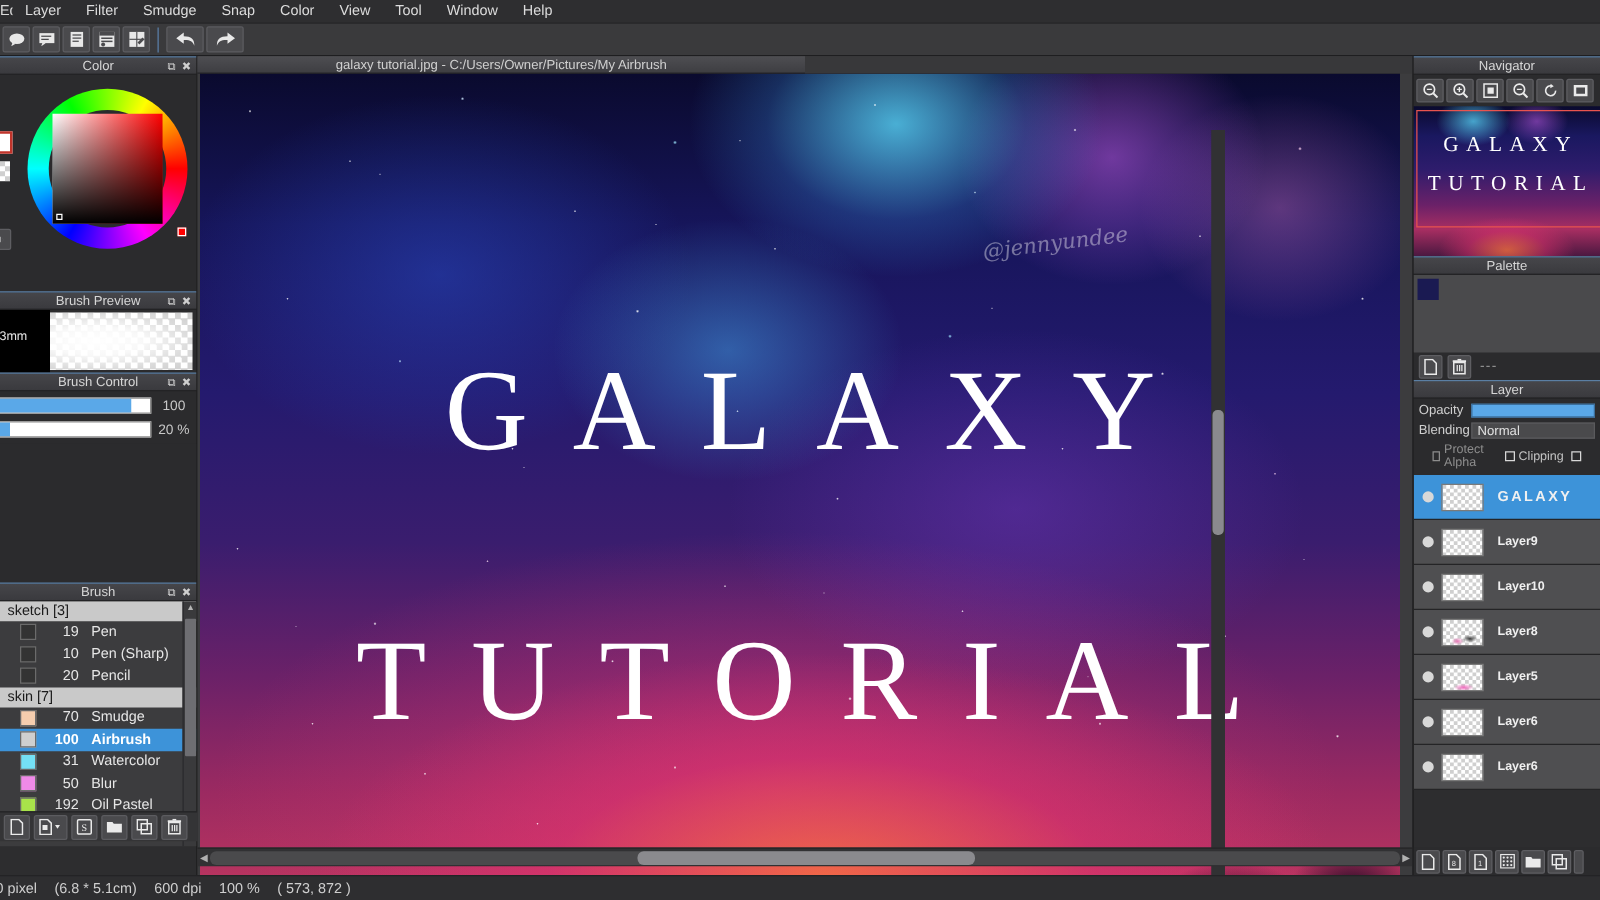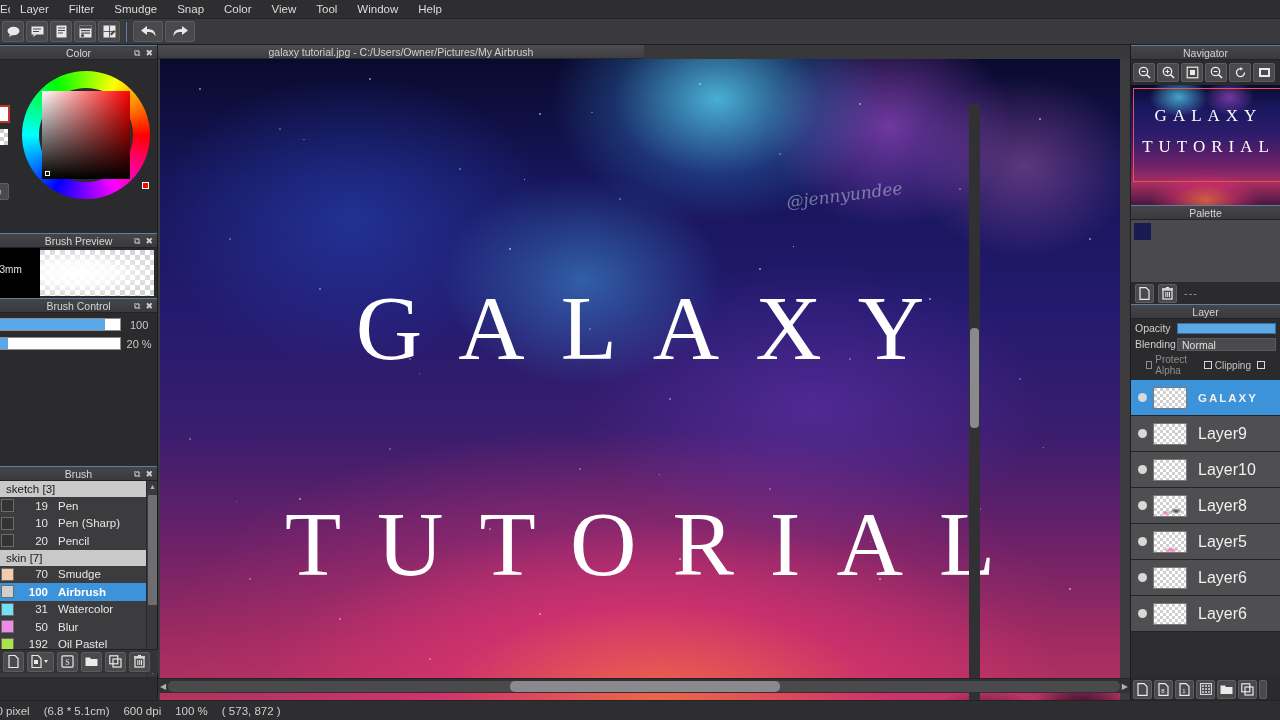--- a/index.html
+++ b/index.html
@@ -89,21 +89,21 @@
   .bctrl { background:#2b2b2d; padding:4px 0 6px 0; }
   .slider-row { display:flex; align-items:center; height:15px; margin-bottom:4px; }
   .slider-track { height:13px; background:#fff; border:1px solid #8d8d8d; position:relative; margin-left:-8px; }
   .slider-fill { position:absolute; left:0; top:0; bottom:0; background:#5aa8e8; }
   .slider-val { width:36px; text-align:center; font-size:11px; color:#c8c8c8; }
   .bctrl-body { height:105px; background:#2b2b2d; }
 
   
   .brushlist { background:#3c3c3e; height:196px; overflow:hidden; position:relative; }
   .bgroup { background:#c9c9c9; color:#1b1b1b; font-size:11.5px; padding:2px 6px; }
-  .brow { display:flex; align-items:center; height:17.5px; padding-left:1px; font-size:11.5px; color:#e6e6e6; }
+  .brow { display:flex; align-items:center; height:17.5px; padding-left:16px; font-size:11.5px; color:#e6e6e6; }
   .brow.sel { background:#3d93d9; color:#fff; font-weight:bold; }
   .bsw { width:13px; height:13px; border:1px solid #6b6b6b; margin-right:6px; flex:0 0 auto; }
   .bnum { width:28px; text-align:right; margin-right:10px; }
   .bscroll { position:absolute; right:0; top:0; width:11px; height:100%; background:#3a3a3c; border-left:1px solid #2a2a2c;}
   .bscroll .thumb{position:absolute;left:1px;top:14px;width:9px;height:110px;background:#6e6e72;border-radius:1px;}
   .bscroll .ar{position:absolute;left:2px;font-size:7px;color:#b4b4b4;}
 
   
   .lbar { position:absolute; bottom:27px; left:0; width:158px; height:24px; background:#343436;
      display:flex; align-items:center; gap:3px; padding-left:3px; border-top:1px solid #222224;}
@@ -171,21 +171,21 @@
   .chk-lab.dim { color:#8e8e8e; }
   .chkwrap{display:flex;align-items:center;}
 
   .layerlist { background:#2d2d2f; height:252px; overflow:hidden; }
   .lrow { display:flex; align-items:center; height:36px; border-bottom:1px solid #242426; background:#4f4f51; }
   .lrow.sel { background:#3d93d9; }
   .leye { width:22px; display:flex; justify-content:center; align-items:center; }
   .leye i { width:9px; height:9px; border-radius:50%; background:#d8d8d8; display:block;}
   .lthumb { width:34px; height:22px; border:1px solid #7a7a7a; flex:0 0 auto;
      background:repeating-conic-gradient(#fff 0% 25%, #cfcfcf 0% 50%) 0 0/6px 6px; position:relative; overflow:hidden;}
-  .lname { margin-left:11px; font-size:16px; color:#f0f0f0; }
+  .lname { margin-left:11px; font-size:10px; color:#f0f0f0;font-weight:bold; }
   .lrow.sel .lname { font-weight:bold; letter-spacing:2px; font-size:11.5px; }
 
   .lyrbar { position:absolute; bottom:0; left:0; width:150px; height:22px; background:#2b2b2d;
      display:flex; align-items:center; gap:2px; padding-left:2px; }
   .lyrbtn { width:19px; height:19px; background:#4a4a4d; border:1px solid #5e5e62; border-radius:2px;
      display:flex;align-items:center;justify-content:center;color:#eaeaea;}
 
   
   .statusbar { position:absolute; bottom:0; left:0; width:1280px; height:20px; background:#2e2e30;
      display:flex; align-items:center; gap:14px; padding-left:0px; font-size:11.5px; color:#cfcfcf;

